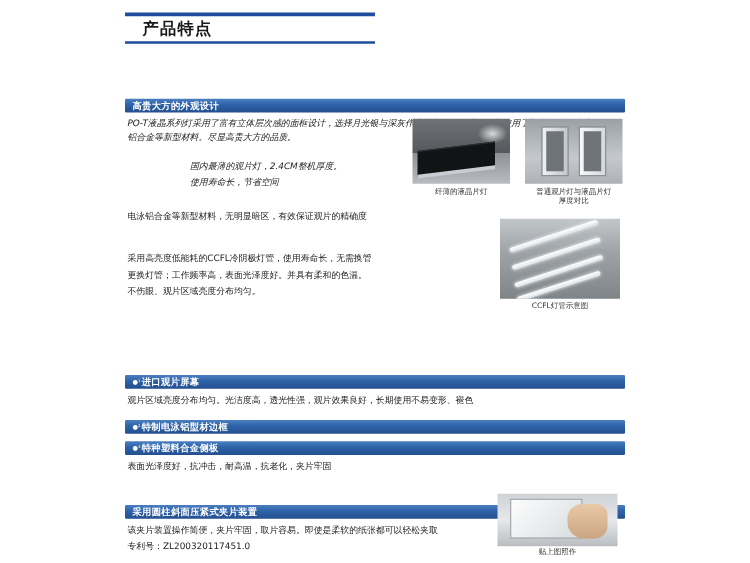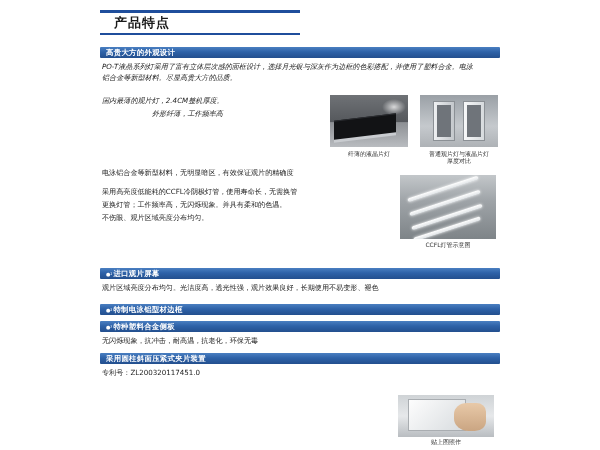--- a/index.html
+++ b/index.html
@@ -64,20 +64,21 @@
   }
   .sec-head {
     position: relative;
     height: 11px;
     background: linear-gradient(to bottom, #4a7fc1 0%, #2e62a8 45%, #234f8e 100%);
     border-radius: 1px;
     display: flex;
     align-items: center;
     padding-left: 6px;
     box-sizing: border-box;
+    margin-top: 32px;
   }
   .sec-head .label {
     color: #ffffff;
     font-size: 7.4px;
     font-weight: bold;
     letter-spacing: 0.3px;
     line-height: 11px;
   }
   .sec-head .sup {
     color: #ffffff;
@@ -224,22 +225,22 @@
     <div class="title-text">产品特点</div>
     <div class="title-bar-bottom"></div>
   </div>
 
   <div class="sec" style="top:47px;">
     <div class="sec-head">
       <span class="label">高贵大方的外观设计</span>
     </div>
     <div class="sec-body" style="width:378px;font-style:italic;">
       <p>PO-T液晶系列灯采用了富有立体层次感的面框设计，选择月光银与深灰作为边框的色彩搭配，并使用了塑料合金。电泳铝合金等新型材料。尽显高贵大方的品质。</p>
-      <p style="margin-top:12px; ">国内最薄的观片灯，2.4CM整机厚度。</p>
-      <p style="margin-left:50px;">外形纤薄，工作频率高</p>
+      <p style="margin-top:12px; margin-left:50px;">国内最薄的观片灯，2.4CM整机厚度。</p>
+      <p style="margin-left:50px;">使用寿命长，节省空间</p>
     </div>
   </div>
 
   <div class="photo ph1">
     <div class="glow"></div>
     <div class="blackpanel"></div>
     <div class="edge"></div>
   </div>
   <div class="cap" style="left:330px; top:150px; width:78px;">纤薄的液晶片灯</div>
 
@@ -250,22 +251,22 @@
     <div class="fr b">
         <div class="inner"></div>
       </div>
   </div>
   <div class="cap" style="left:418px; top:150px; width:82px; white-space:pre-line;">普通观片灯与液晶片灯
 厚度对比</div>
 
   <div class="sec" style="top:168px; width:290px;">
     <div class="sec-body" style="padding-top:0;">
       <p>电泳铝合金等新型材料，无明显暗区，有效保证观片的精确度</p>
-      <p style="margin-top:8px;">采用高亮度低能耗的CCFL冷阴极灯管，使用寿命长，无需换管</p>
-      <p>更换灯管；工作频率高，无闪烁现象。并具有柔和的色温。</p>
+      <p style="margin-top:23px;">采用高亮度低能耗的CCFL冷阴极灯管，使用寿命长，无需换管</p>
+      <p>更换灯管；工作频率高，表面光泽度好。并具有柔和的色温。</p>
       <p>不伤眼、观片区域亮度分布均匀。</p>
     </div>
   </div>
 
   <div class="photo ph3">
     <div class="tube t1"></div>
     <div class="tube t2"></div>
     <div class="tube t3"></div>
     <div class="tube t4"></div>
   </div>
@@ -287,29 +288,30 @@
       <span class="label">特制电泳铝型材边框</span>
     </div>
   </div>
 
   <div class="sec" style="top:321px;">
     <div class="sec-head">
       <span class="sup">●³</span>
       <span class="label">特种塑料合金侧板</span>
     </div>
     <div class="sec-body">
-      <p>无闪烁现象，抗冲击，耐高温，抗老化，环保无毒</p>
-    </div>
-  </div>
-
-  <div class="sec" style="top:353px;">
+      <p>表面光泽度好，抗冲击，耐高温，抗老化，夹片牢固</p>
+    </div>
+  </div>
+
+  <div class="sec" style="top:372px;">
     <div class="sec-head">
       <span class="label">采用圆柱斜面压紧式夹片装置</span>
     </div>
     <div class="sec-body" style="width:290px;">
+      <p>该夹片装置操作简便，夹片牢固，取片容易。即使是柔软的纸张都可以轻松夹取</p>
       <p>专利号：ZL200320117451.0</p>
     </div>
   </div>
 
   <div class="photo ph4">
     <div class="sheet"></div>
     <div class="hand"></div>
   </div>
   <div class="cap" style="left:398px; top:438px; width:96px;">贴上图照作</div>
 

